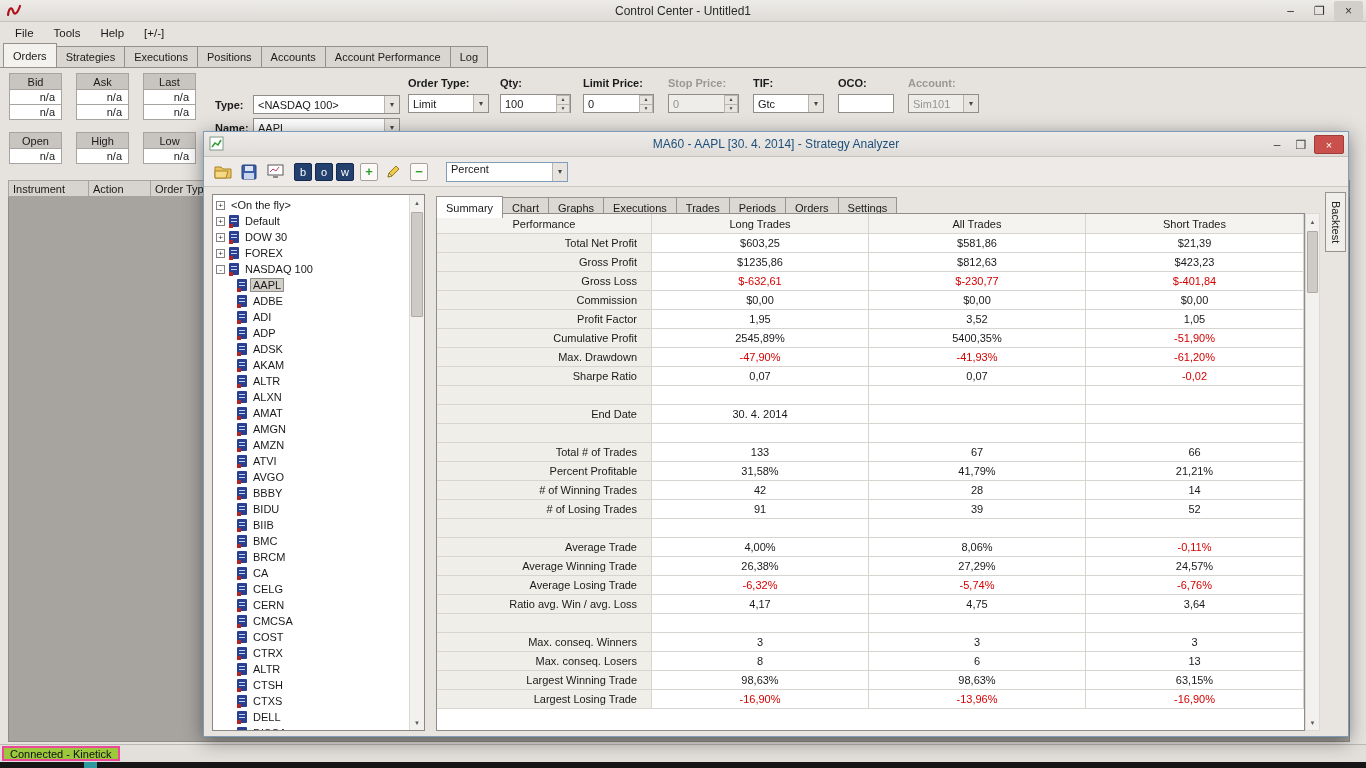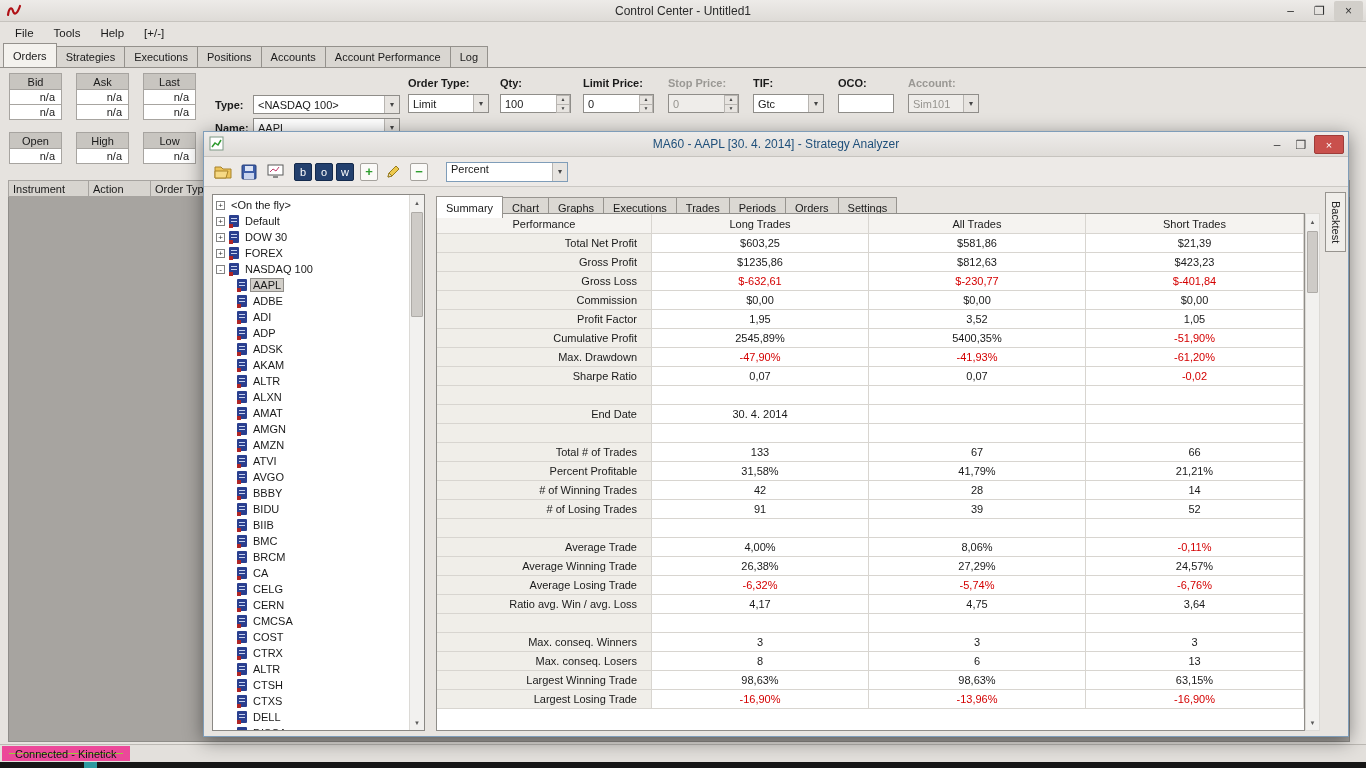--- a/index.html
+++ b/index.html
@@ -39,21 +39,21 @@
   .disabled-ctl{background:#efedea;}
   .disabled-ctl .combo-text,.disabled-ctl .spin-text{color:#96948f;}
 
   
   .og-header{position:absolute;left:8px;top:180px;height:17px;width:1342px;background:#d7d4cf;border:1px solid #a7a4a0;display:flex;}
   .og-cell{height:100%;border-right:1px solid #a7a4a0;display:flex;align-items:center;padding-left:4px;font-size:11px;}
   .og-empty{position:absolute;left:8px;top:197px;width:1342px;height:545px;background:#a7a4a0;border:1px solid #8f8d89;border-top:none;}
 
   
   .statusbar{position:absolute;left:0;top:744px;width:100%;height:18px;background:#e3e0dc;border-top:1px solid #bcb9b4;}
-  .status-chip{position:absolute;left:2px;top:1px;height:15px;padding:0 6px;background:#9cc83c;border:7px solid #ec4899;display:flex;align-items:center;font-size:11px;color:#111;}
+  .status-chip{position:absolute;left:2px;top:1px;height:15px;padding:0 6px;background:#9cc83c;border:2px solid #ec4899;display:flex;align-items:center;font-size:11px;color:#111;}
   .taskbar-strip{position:absolute;left:0;top:762px;width:100%;height:6px;background:#161616;}
   .taskbar-frag{position:absolute;left:84px;top:0;width:13px;height:6px;background:#2d9aa0;}
 
   
   .analyzer{position:absolute;left:203px;top:131px;width:1146px;height:606px;background:#e8e5e1;border:1px solid #7f9db9;box-shadow:0 4px 18px rgba(0,0,0,.45);z-index:50;}
   .an-titlebar{position:absolute;left:0;top:0;width:100%;height:25px;background:linear-gradient(#eeecea,#dfdcd8);border-bottom:1px solid #c6c3be;}
   .an-icon{position:absolute;left:5px;top:4px;width:16px;height:16px;}
   .an-title{position:absolute;left:0;width:100%;text-align:center;line-height:25px;font-size:12px;color:#1e4f7a;}
   .an-winbtns{position:absolute;right:4px;top:0;height:25px;display:flex;align-items:center;gap:2px;}
   .an-winbtn{width:22px;height:19px;display:flex;align-items:center;justify-content:center;font-size:12px;color:#444;}

